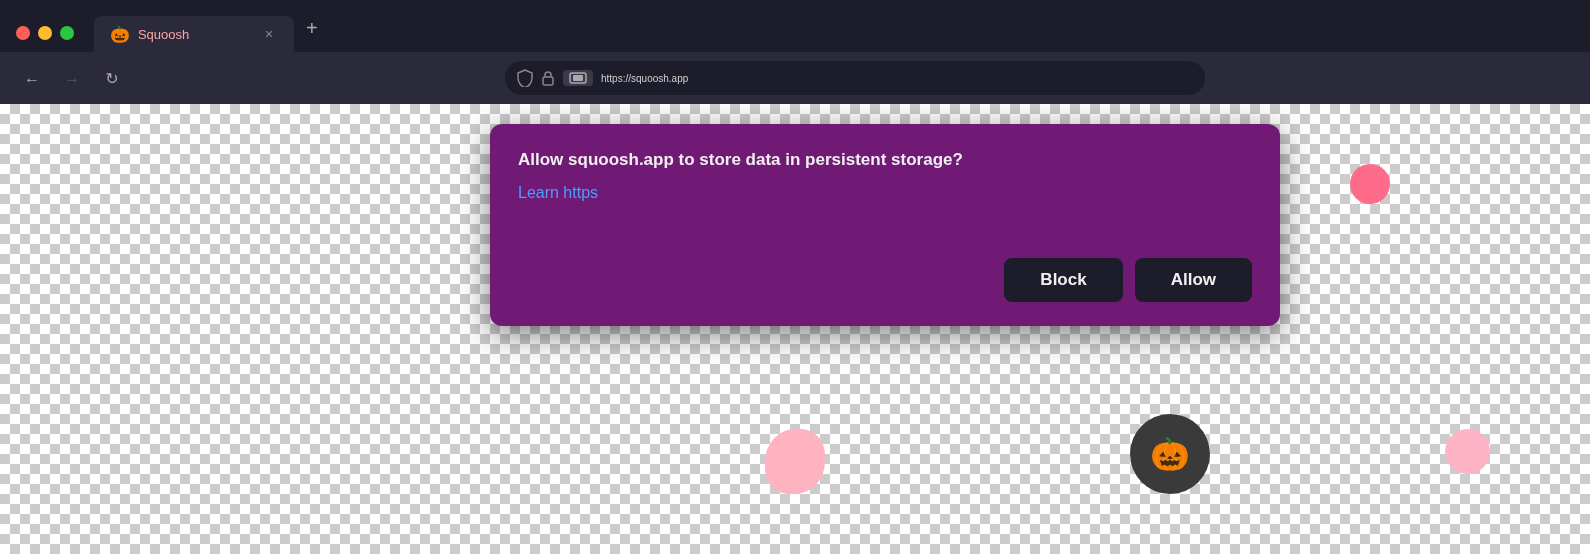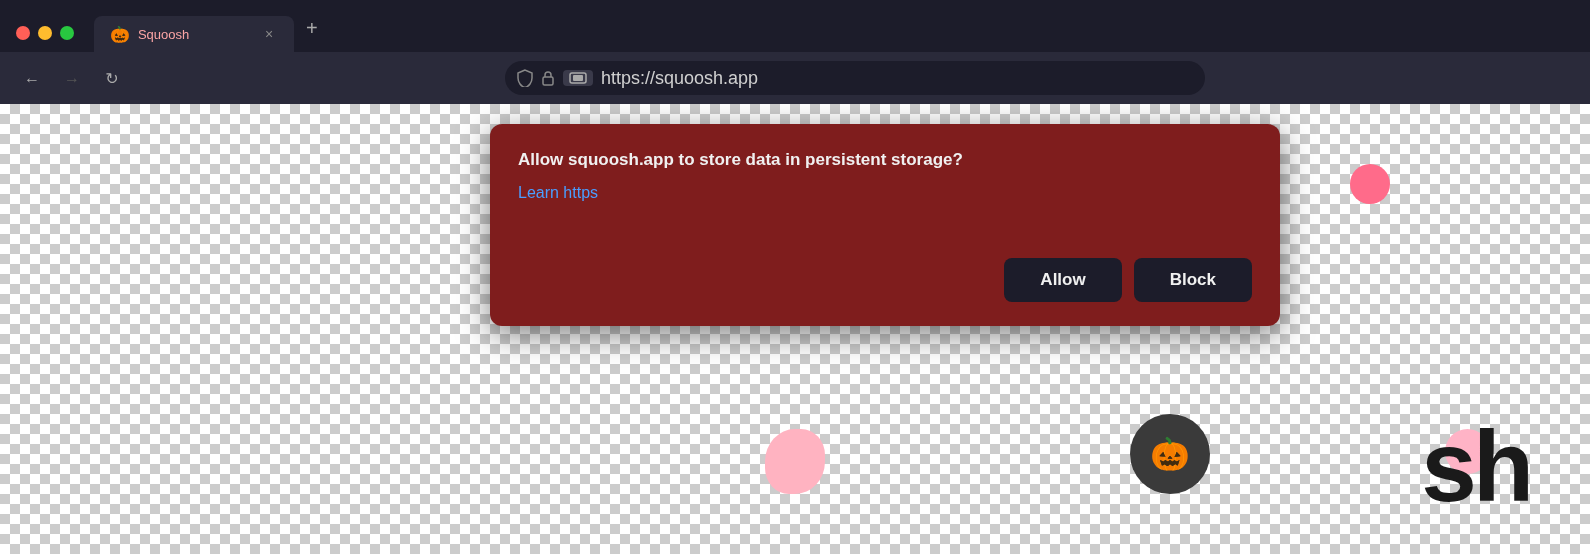--- a/index.html
+++ b/index.html
@@ -137,21 +137,21 @@
       padding: 2px 6px;
       color: #ccc;
       font-size: 13px;
       display: flex;
       align-items: center;
       gap: 4px;
     }
 
     .address-text {
       color: #d0d0d0;
-      font-size: 18px;
+      font-size: 10px;
     }
 
     
     .page-content {
       flex: 1;
       position: relative;
       background: white;
       overflow: hidden;
     }
 
@@ -226,21 +226,21 @@
       font-size: 32px;
       overflow: hidden;
     }
 
     
     .permission-popup {
       position: absolute;
       top: 20px;
       left: 490px;
       width: 790px;
-      background: #7f1d1d;
+      background: #701a75;
       border-radius: 12px;
       padding: 24px 28px;
       box-shadow: 0 8px 32px rgba(0,0,0,0.5);
     }
 
     .popup-message {
       font-size: 17px;
       font-weight: 700;
       color: #f0f0f0;
       margin-bottom: 12px;
@@ -330,27 +330,24 @@
     <div class="checker-bg"></div>
 
     <div class="blob-pink-1"></div>
     <div class="blob-pink-2"></div>
     <div class="blob-pink-3"></div>
 
     <div class="squoosh-logo">
       <span>🎃</span>
     </div>
 
-    <div class="squoosh-text">
-      <span>sh</span>
-    </div>
 
     <div class="permission-popup">
       <div class="popup-message">Allow squoosh.app to store data in persistent storage?</div>
       <a class="popup-learn-more">Learn https</a>
       <div class="popup-actions">
+        <button class="popup-btn">Block</button>
         <button class="popup-btn allow">Allow</button>
-        <button class="popup-btn">Block</button>
       </div>
     </div>
 
   </div>
 </div>
 
 </body></html>

